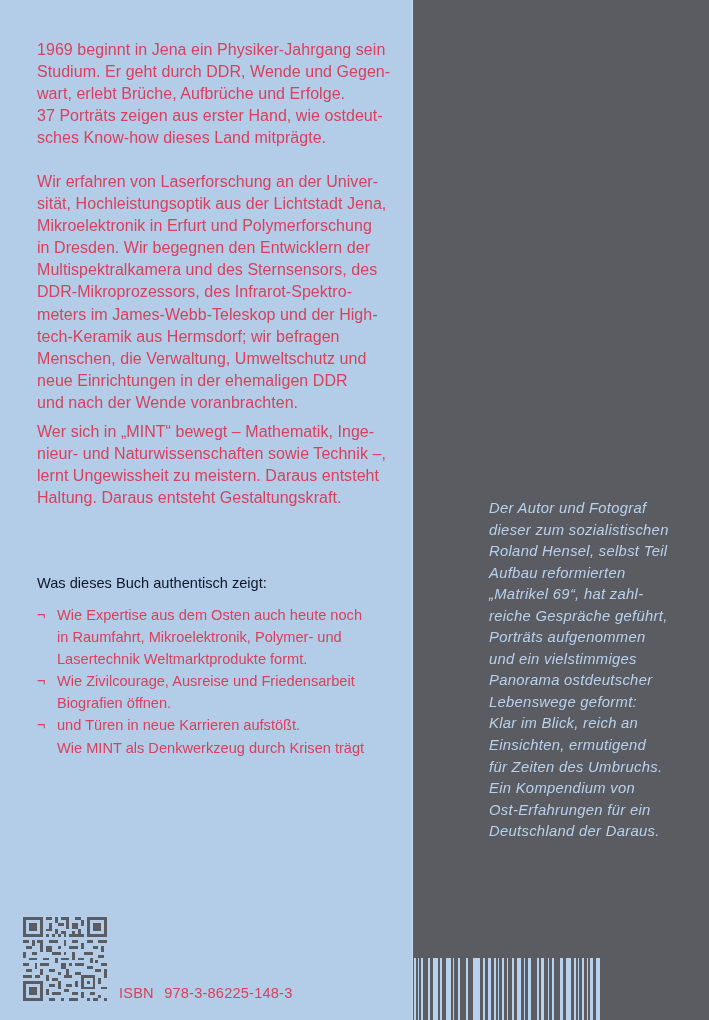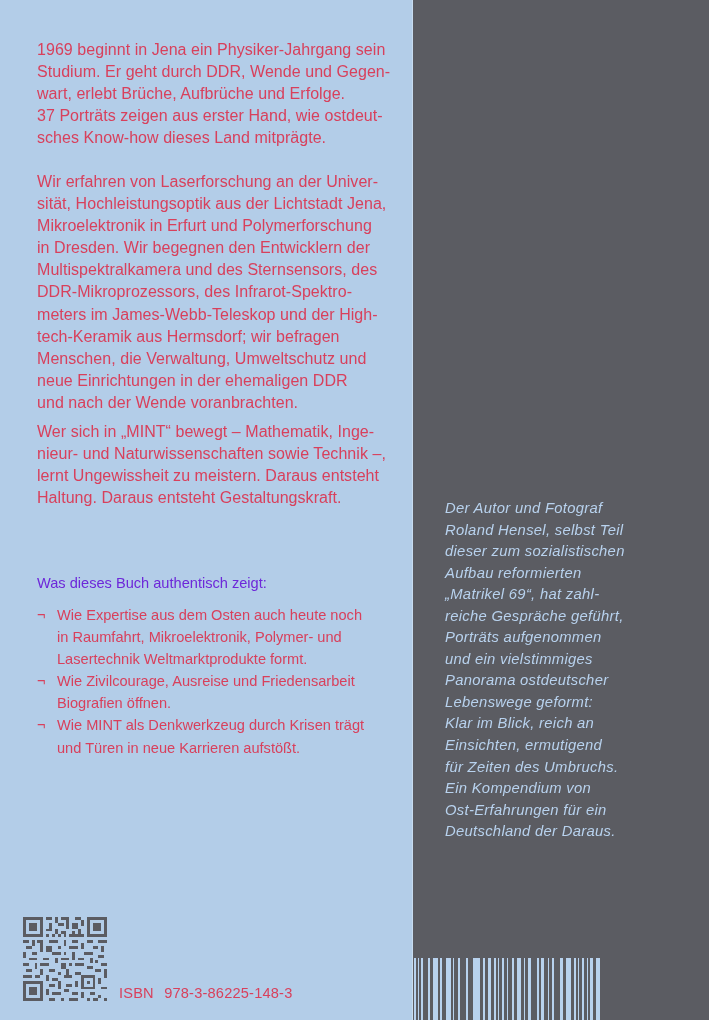--- a/index.html
+++ b/index.html
@@ -22,31 +22,31 @@
     }
     .para {
       position: absolute; left: 37px; width: 372px;
       color: #d8405c; font-size: 16px; line-height: 22.1px;
       letter-spacing: 0.05px; margin: 0;
     }
     .para .ln { display: block; white-space: nowrap; }
     #p1 { top: 39px; }
     #p2 { top: 171px; }
     #p3 { top: 421px; }
-    #features-heading { position: absolute; left: 37px; top: 572px; color: #6d28d9; font-size: 14.6px; line-height: 22px; white-space: nowrap; }
+    #features-heading { position: absolute; left: 37px; top: 572px; color: #0f172a; font-size: 14.6px; line-height: 22px; white-space: nowrap; }
     .features { position: absolute; left: 37px; top: 604px; margin: 0; padding: 0; list-style: none; }
     .features li { position: relative; padding-left: 20px; color: #d8405c; font-size: 14.6px; line-height: 22.1px; }
     .features li .ln { display: block; white-space: nowrap; }
     .features li .bullet { position: absolute; left: 0; top: 0; }
     .author {
       position: absolute; left: 445px; top: 498px; width: 255px;
       color: #b8d2ee; font-size: 14.8px; line-height: 21.55px; font-style: italic;
       letter-spacing: 0.3px;
     }
-    .author .ln { display: block; white-space: nowrap; }
+    .author .ln { display: block; white-space: nowrap; margin-left: 44px; }
     .qr {
       position: absolute; left: 23px; top: 917px; width: 84px; height: 84px;
     }
     .isbn {
       position: absolute; left: 119px; top: 984px; color: #d8405c;
       font-size: 14.6px; line-height: 18px; white-space: nowrap; letter-spacing: 0.2px;
     }
     .isbn .gap { display: inline-block; width: 6px; }
     .barcode {
       position: absolute; left: 414px; top: 958px; width: 186px; height: 62px;
@@ -97,29 +97,29 @@
     <span class="ln">in Raumfahrt, Mikroelektronik, Polymer- und</span>
     <span class="ln">Lasertechnik Weltmarktprodukte formt.</span>
   </li>
   <li>
     <span class="bullet">¬</span>
     <span class="ln">Wie Zivilcourage, Ausreise und Friedensarbeit</span>
     <span class="ln">Biografien öffnen.</span>
   </li>
   <li>
     <span class="bullet">¬</span>
+    <span class="ln">und Türen in neue Karrieren aufstößt.</span>
     <span class="ln">Wie MINT als Denkwerkzeug durch Krisen trägt</span>
-    <span class="ln">und Türen in neue Karrieren aufstößt.</span>
   </li>
 </ul>
 
 <div class="author">
   <span class="ln">Der Autor und Fotograf</span>
+  <span class="ln">dieser zum sozialistischen</span>
   <span class="ln">Roland Hensel, selbst Teil</span>
-  <span class="ln">dieser zum sozialistischen</span>
   <span class="ln">Aufbau reformierten</span>
   <span class="ln">„Matrikel 69“, hat zahl-</span>
   <span class="ln">reiche Gespräche geführt,</span>
   <span class="ln">Porträts aufgenommen</span>
   <span class="ln">und ein vielstimmiges</span>
   <span class="ln">Panorama ostdeutscher</span>
   <span class="ln">Lebenswege geformt:</span>
   <span class="ln">Klar im Blick, reich an</span>
   <span class="ln">Einsichten, ermutigend</span>
   <span class="ln">für Zeiten des Umbruchs.</span>

